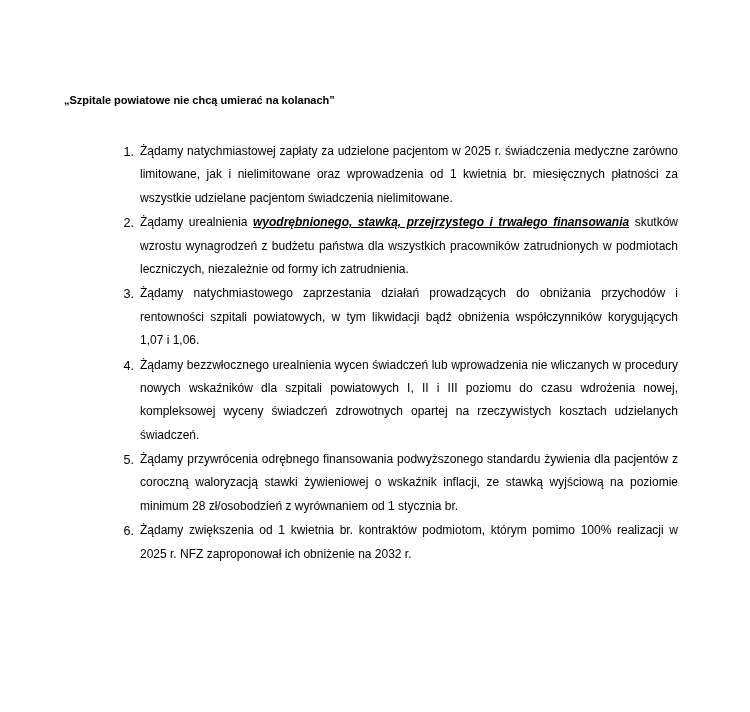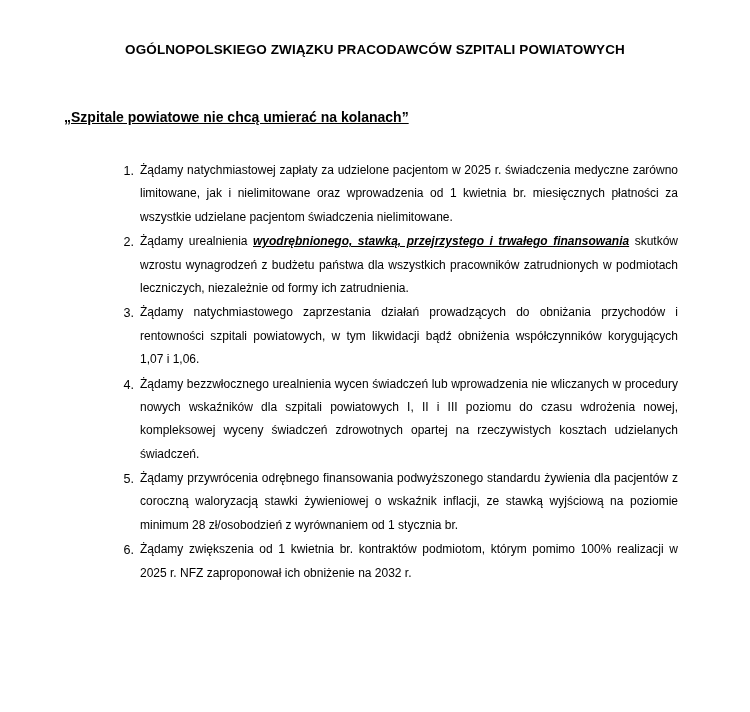--- a/index.html
+++ b/index.html
@@ -31,25 +31,24 @@
     margin: 0 0 24px 0;
   }
   .title-line-2 {
     font-size: 13.5px;
     font-weight: bold;
     letter-spacing: 0.1px;
     margin: 0;
   }
   .subtitle {
     margin: 52px 0 0 0;
-    font-size: 14px;
+    font-size: 11px;
     font-weight: bold;
     text-align: left;
     padding-left: 2px;
-    text-decoration: underline;
   }
   ol.demands {
     margin: 34px 0 0 0;
     padding: 0 10px 0 52px;
     list-style: none;
     counter-reset: demand;
   }
   ol.demands > li {
     counter-increment: demand;
     position: relative;
@@ -74,21 +73,20 @@
     font-style: italic;
     text-decoration: underline;
   }
 </style>
 </head>
 <body>
 
 <div class="page">
 
   <div class="title-block">
-    <div class="title-line-2">OGÓLNOPOLSKIEGO ZWIĄZKU PRACODAWCÓW SZPITALI POWIATOWYCH</div>
   </div>
 
   <div class="subtitle">„Szpitale powiatowe nie chcą umierać na kolanach”</div>
 
   <ol class="demands">
     <li>
       <span>Żądamy natychmiastowej zapłaty za udzielone pacjentom w 2025 r. świadczenia medyczne zarówno limitowane, jak i nielimitowane oraz wprowadzenia od 1 kwietnia br. miesięcznych płatności za wszystkie udzielane pacjentom świadczenia nielimitowane.</span>
     </li>
     <li>
       <span>Żądamy urealnienia </span><span class="em-strong">wyodrębnionego, stawką, przejrzystego i trwałego finansowania</span><span> skutków wzrostu wynagrodzeń z budżetu państwa dla wszystkich pracowników zatrudnionych w podmiotach leczniczych, niezależnie od formy ich zatrudnienia.</span>

